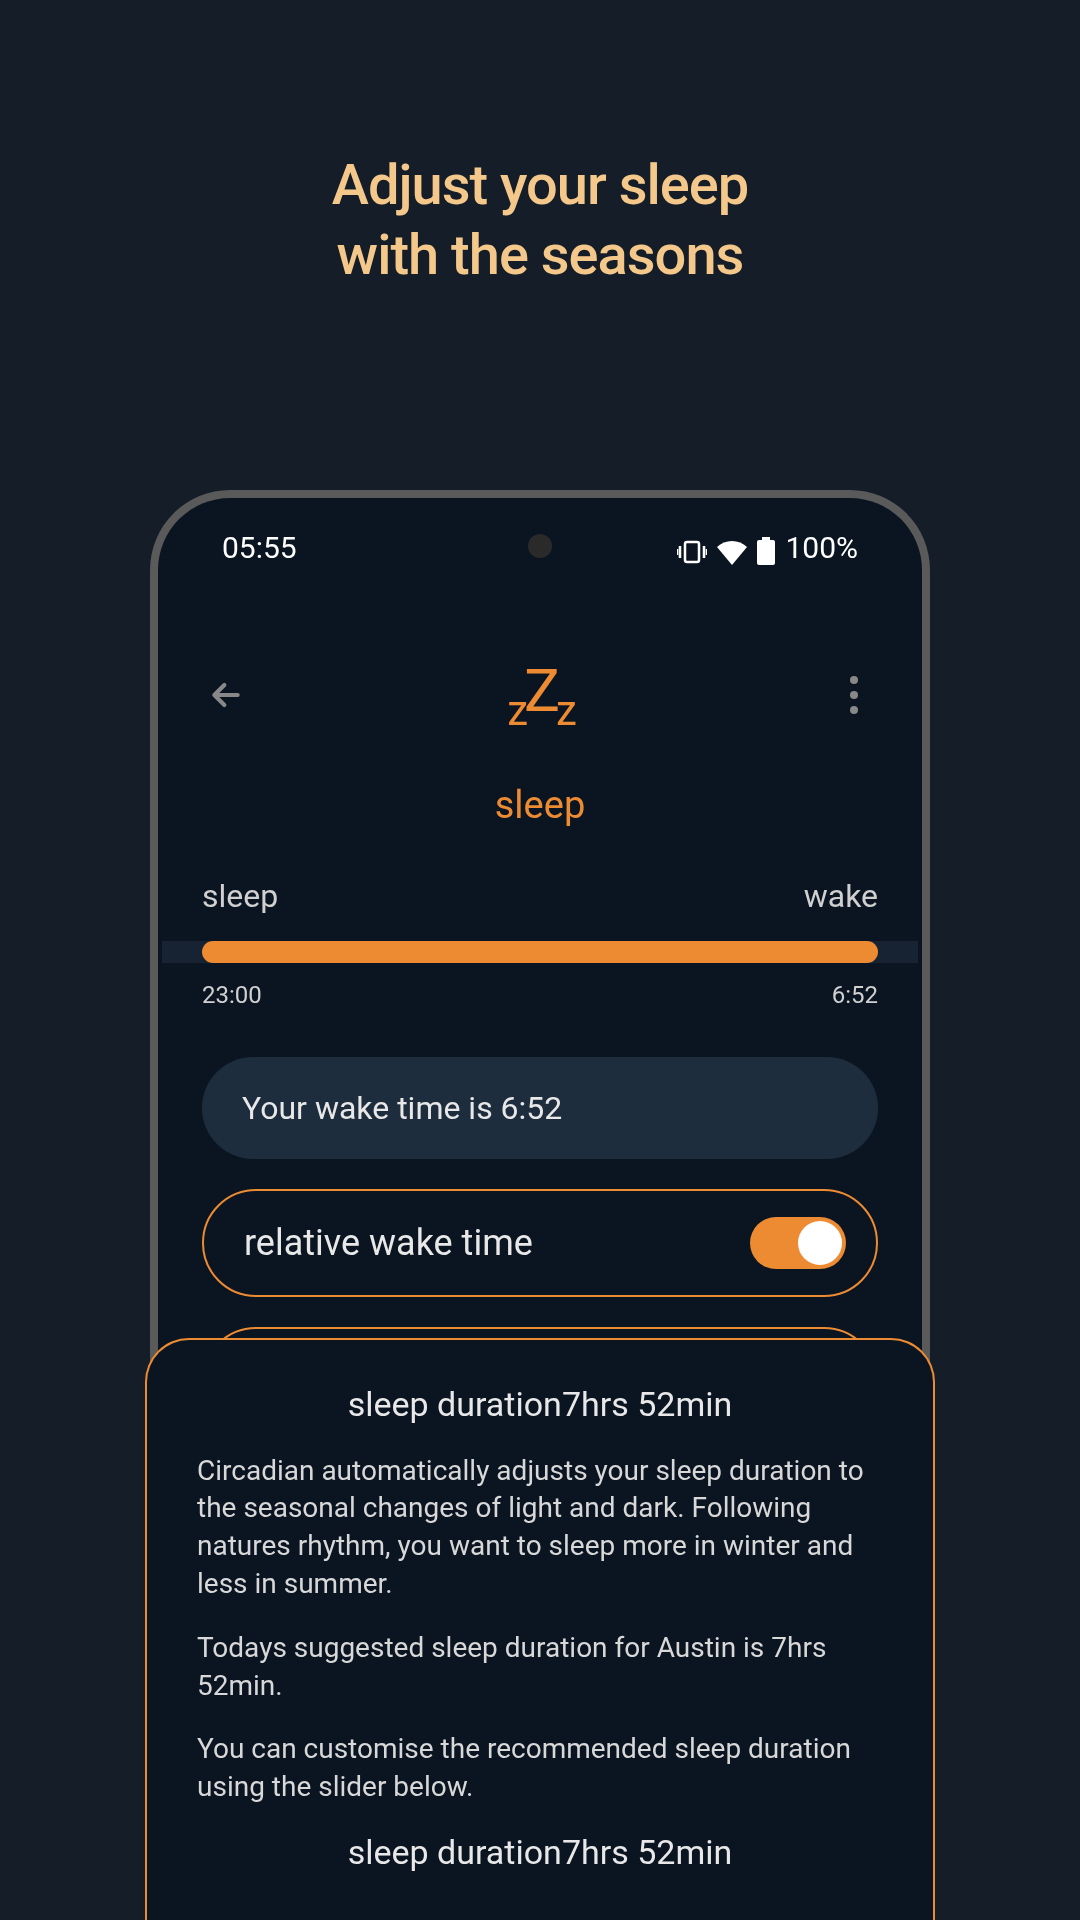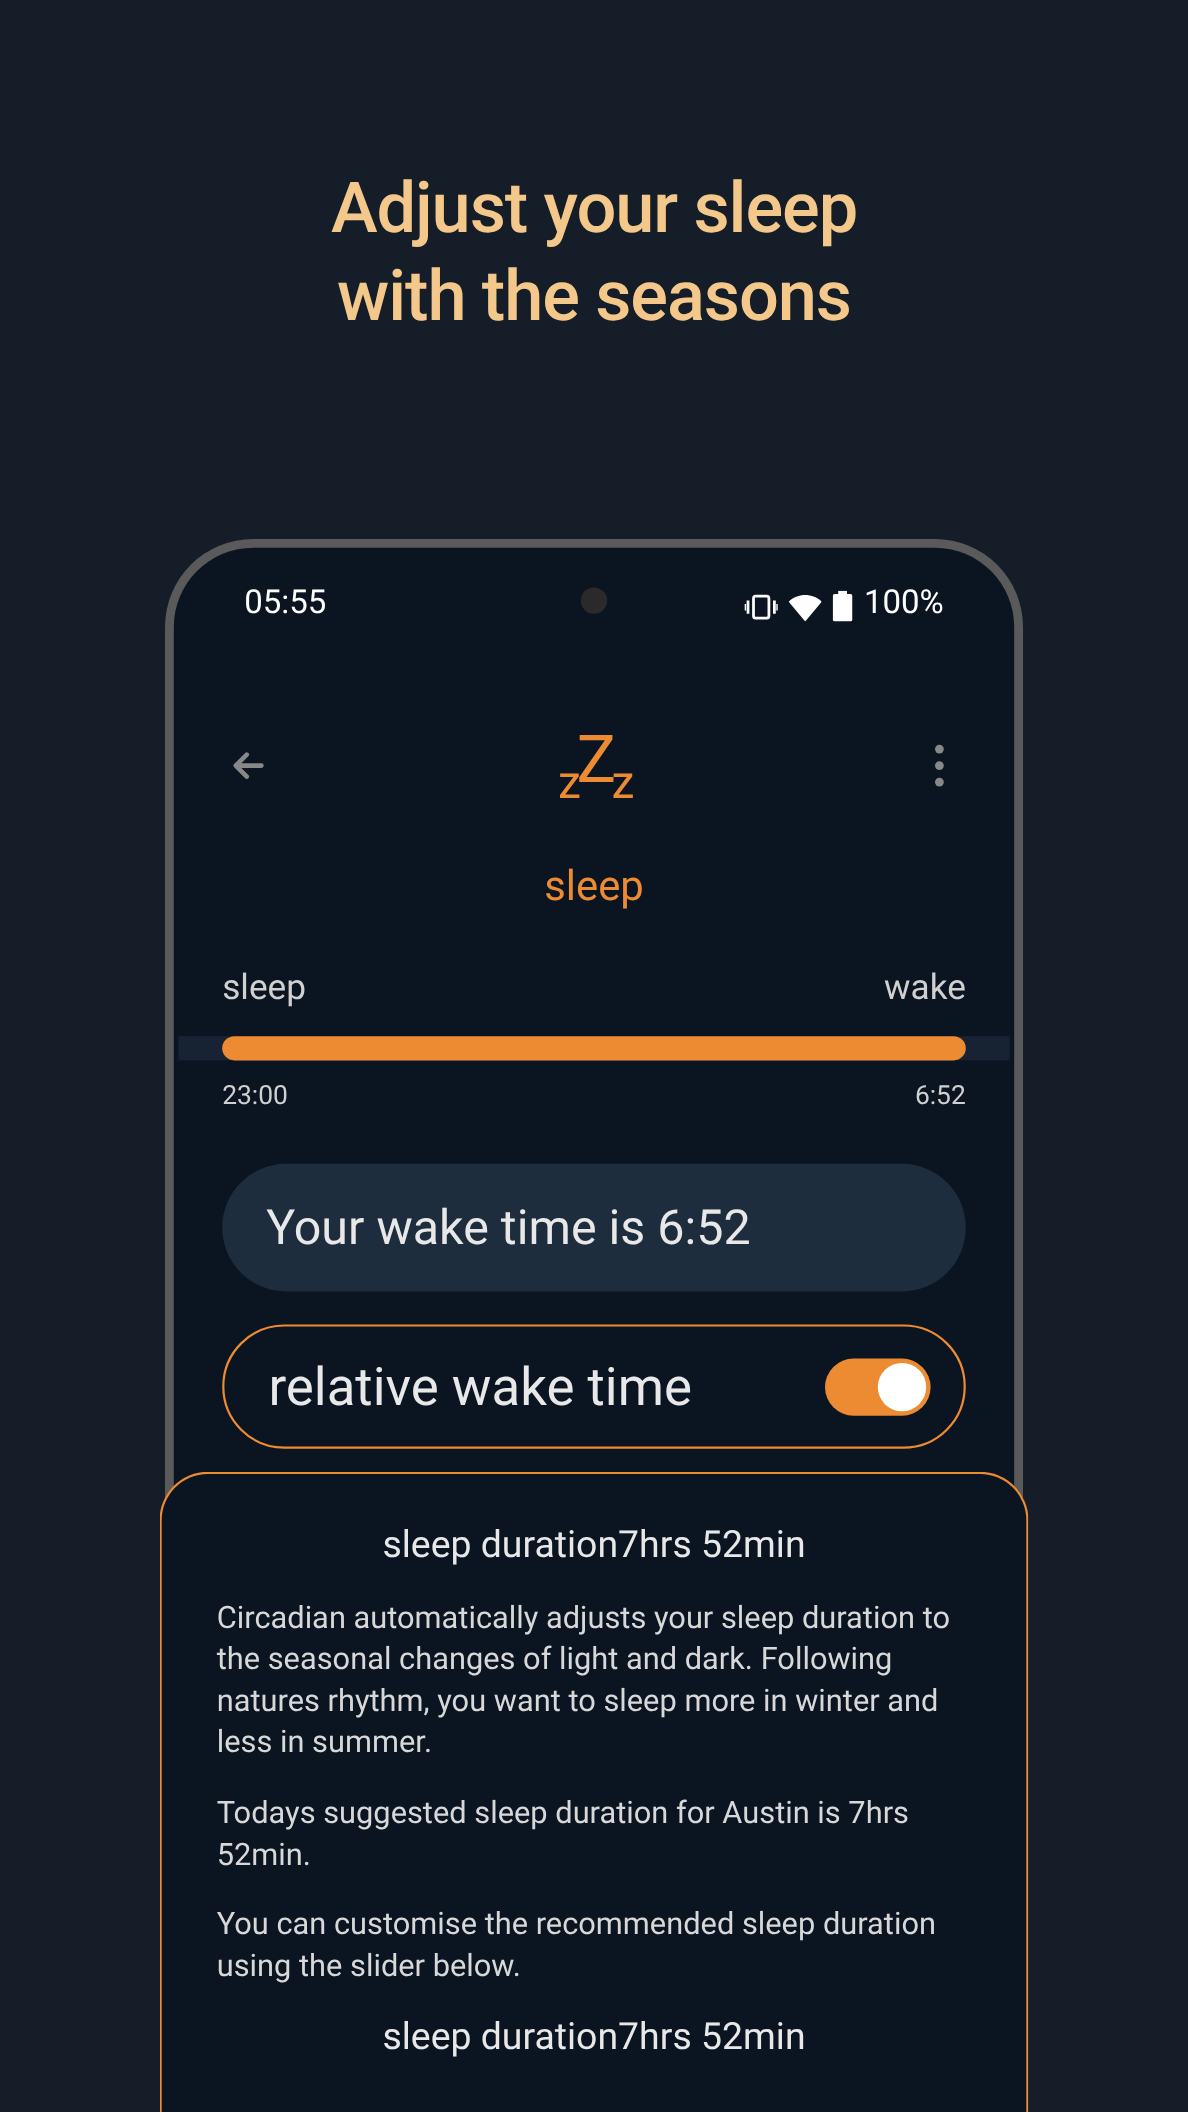--- a/index.html
+++ b/index.html
@@ -8,21 +8,21 @@
   height: 1920px;
   background: #141d28;
   font-family: -apple-system, BlinkMacSystemFont, 'Segoe UI', Roboto, Helvetica, Arial, sans-serif;
   color: #e8e8e8;
   overflow: hidden;
   position: relative;
 }
 .headline {
   text-align: center;
   color: #f4c88a;
-  font-size: 64px;
+  font-size: 56px;
   font-weight: 500;
   line-height: 1.25;
   padding-top: 150px;
   letter-spacing: -1px;
 }
 .phone-frame {
   position: absolute;
   top: 490px;
   left: 50%;
   transform: translateX(-50%);
@@ -141,32 +141,32 @@
   justify-content: space-between;
   font-size: 24px;
   color: #d0d0d0;
   margin-top: 18px;
 }
 .wake-chip {
   margin: 48px 40px 0 40px;
   background: #1e2d3d;
   border-radius: 60px;
   padding: 32px 40px;
-  font-size: 44px;
+  font-size: 32px;
   color: #e8e8e8;
 }
 .toggle-row {
   margin: 30px 40px 0 40px;
   border: 2px solid #ed8b33;
   border-radius: 60px;
   padding: 26px 30px 26px 40px;
   display: flex;
   justify-content: space-between;
   align-items: center;
-  font-size: 48px;
+  font-size: 36px;
   color: #e8e8e8;
 }
 .toggle {
   width: 96px;
   height: 52px;
   border-radius: 30px;
   position: relative;
 }
 .toggle.on { background: #ed8b33; }
 .toggle.off { background: #4a5662; }

